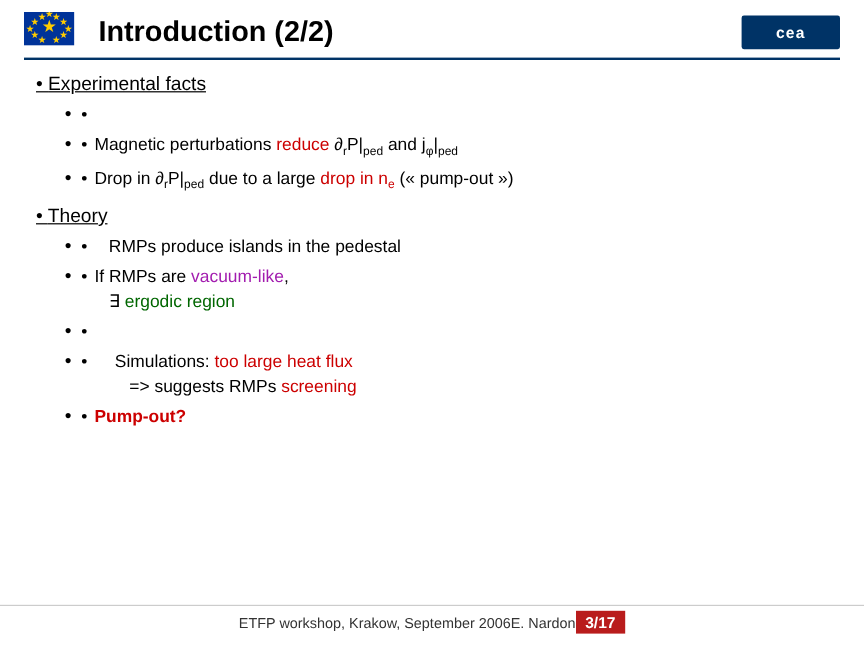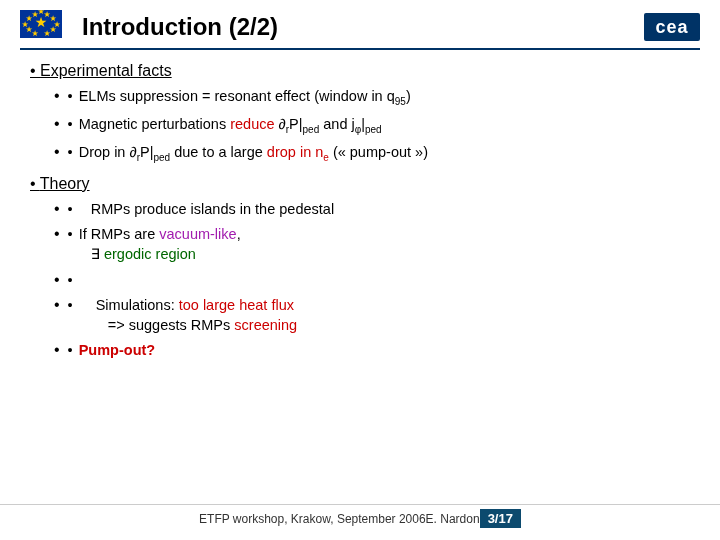--- a/index.html
+++ b/index.html
@@ -39,25 +39,25 @@
     }
 
     .title {
       font-size: 24px;
       font-weight: bold;
       color: #000000;
     }
 
     .cea-logo {
       margin-left: auto;
-      width: 56px;
+      width: 82px;
       height: 28px;
       background: #003366;
       color: white;
-      font-size: 18px;
+      font-size: 13px;
       font-weight: bold;
       display: flex;
       align-items: center;
       justify-content: center;
       letter-spacing: 1px;
       border-radius: 2px;
     }
 
     
     .content {
@@ -111,21 +111,21 @@
       align-items: center;
       padding: 4px 20px;
       border-top: 1px solid #cccccc;
       font-size: 12px;
       color: #333333;
     }
 
     .footer-left {}
     .footer-center {}
     .footer-right {
-      background: #0c4a6e;
+      background: #b91c1c;
       color: white;
       padding: 2px 8px;
       font-size: 13px;
       font-weight: bold;
     }
   </style>
 </head>
 <body>
 
 <div class="slide-container">
@@ -160,21 +160,20 @@
 
   <div class="content">
 
     <div class="section">
       <div class="section-title">
         • <span>Experimental facts</span>
       </div>
       <ul class="sub-list">
         <li>
           <span>•</span>
-          <span style="margin-left:6px;">ELMs suppression = resonant effect (window in q<sub>95</sub>)</span>
         </li>
         <li>
           <span>•</span>
           <span style="margin-left:6px;">Magnetic perturbations <span style="color:#cc0000">reduce</span> ∂<sub>r</sub>P|<sub>ped</sub> and j<sub>φ</sub>|<sub>ped</sub></span>
         </li>
         <li>
           <span>•</span>
           <span style="margin-left:6px;">Drop in ∂<sub>r</sub>P|<sub>ped</sub> due to a large <span style="color:#cc0000">drop in n<sub>e</sub></span>  (« pump-out »)</span>
         </li>
       </ul>

